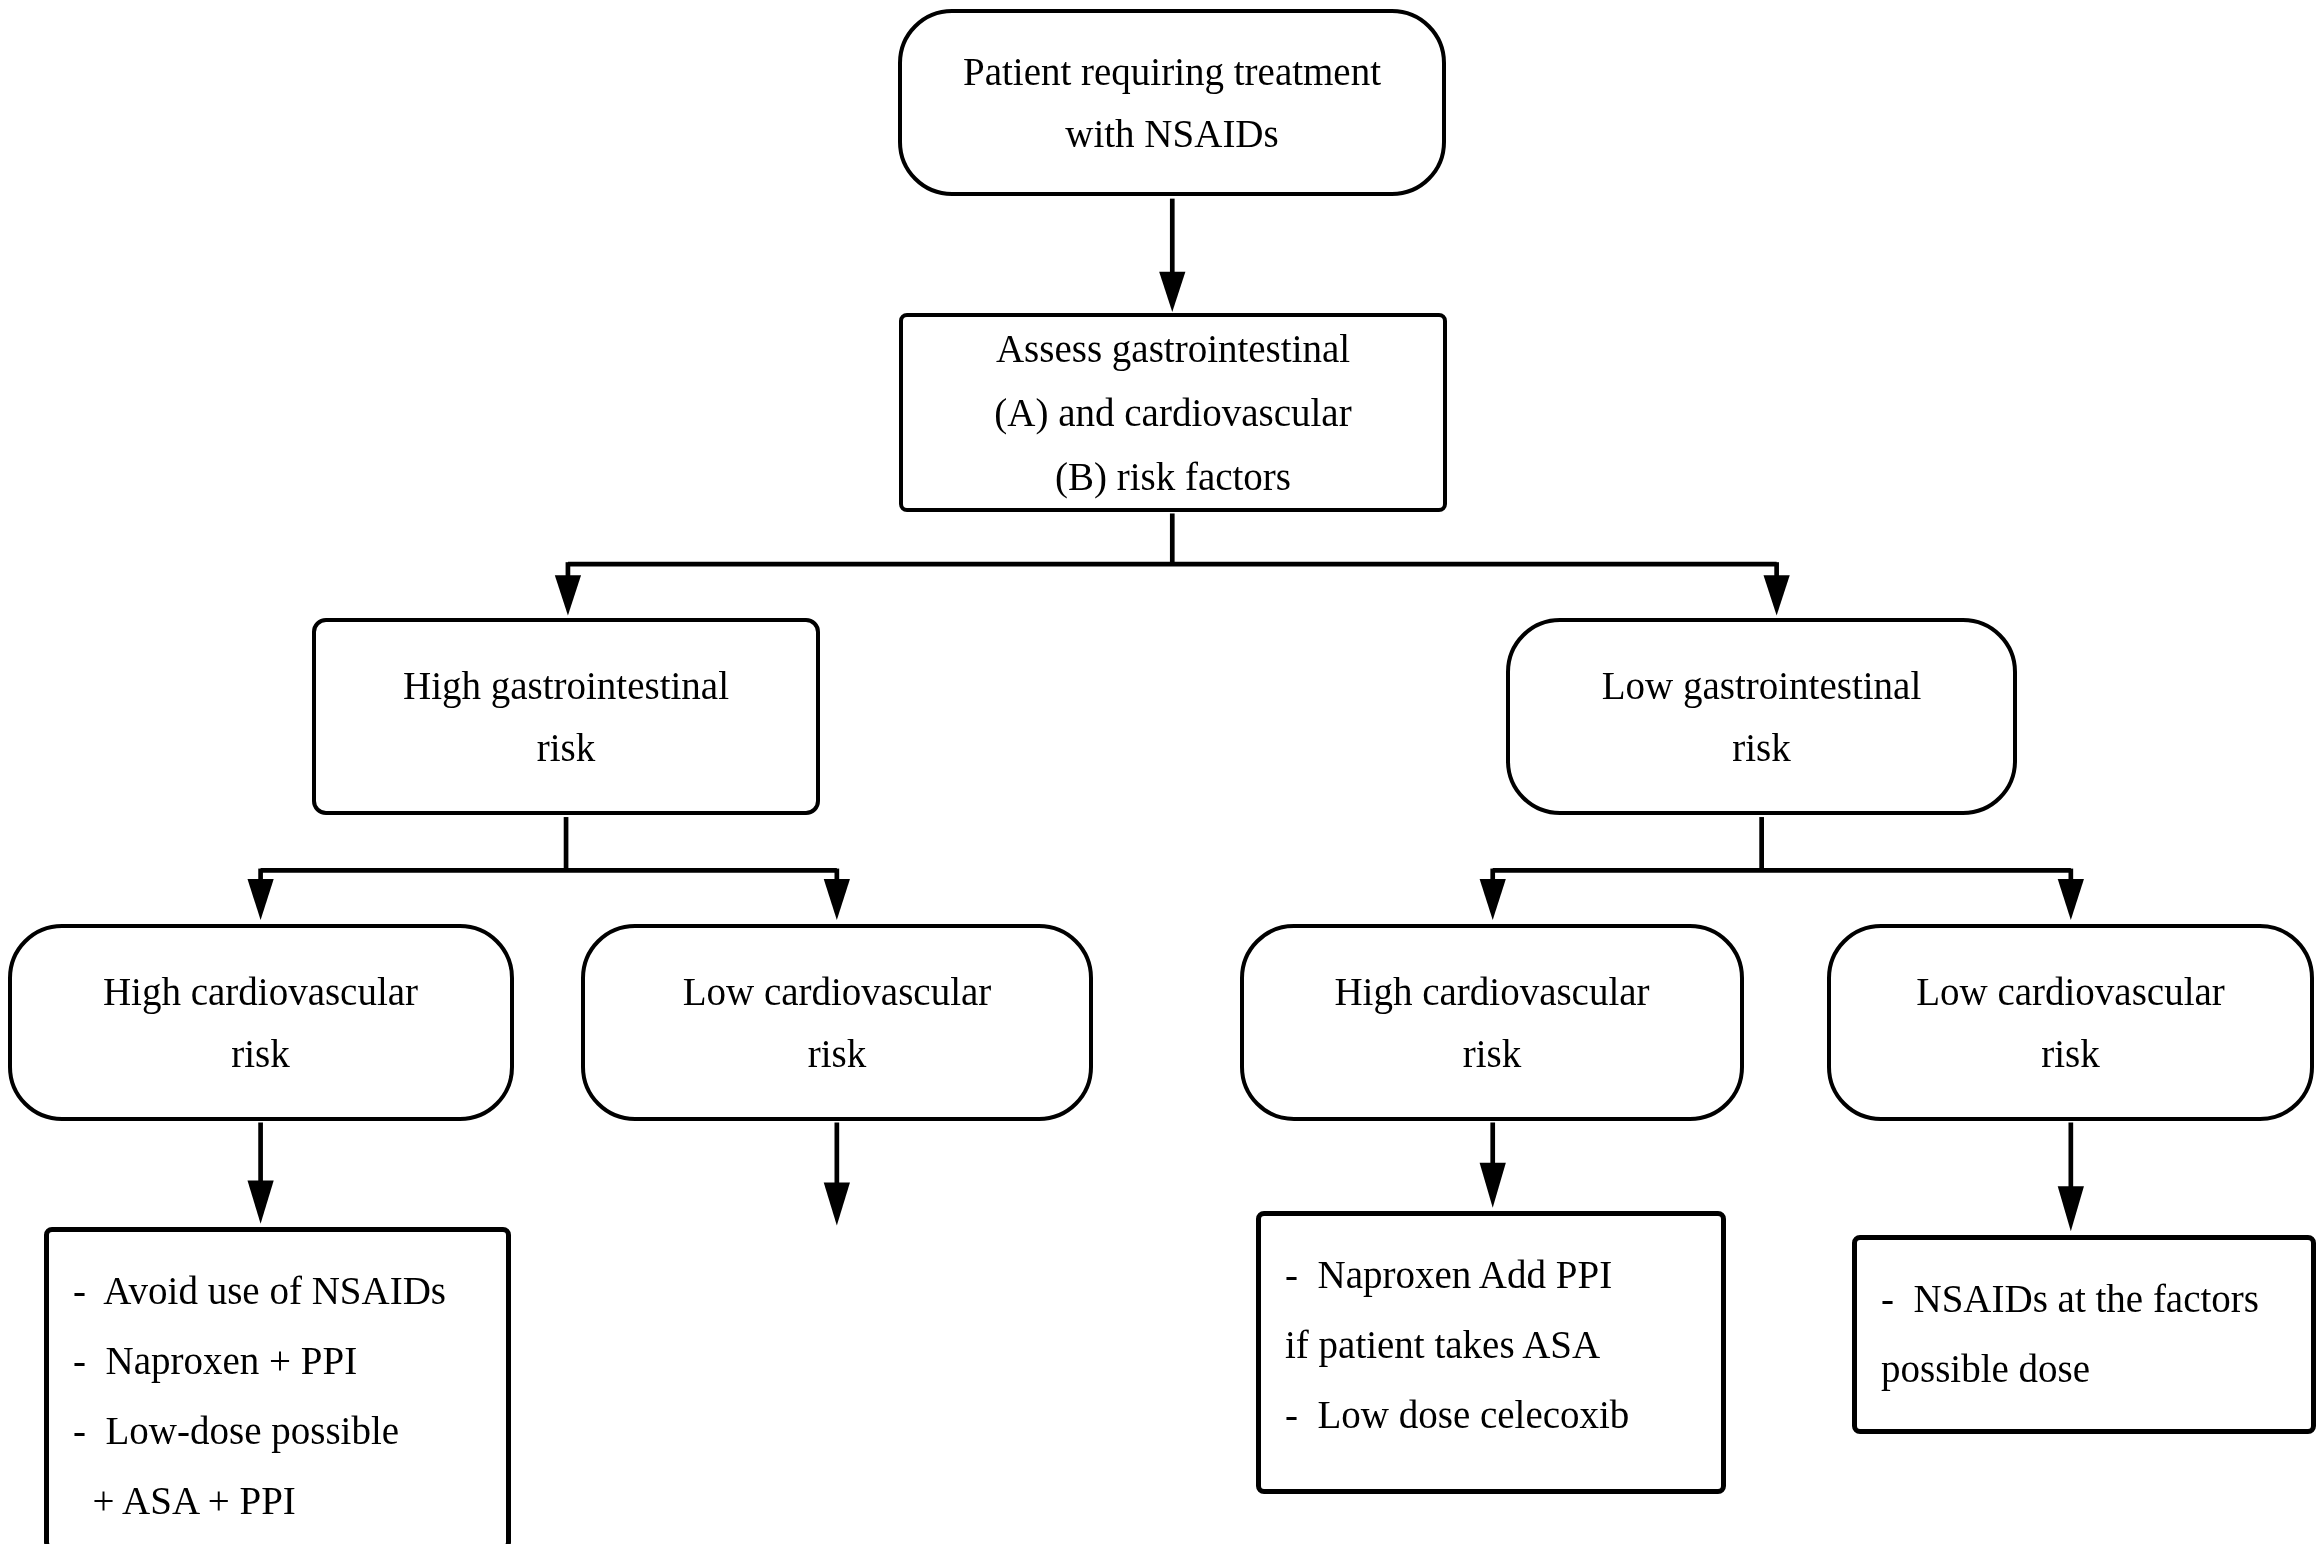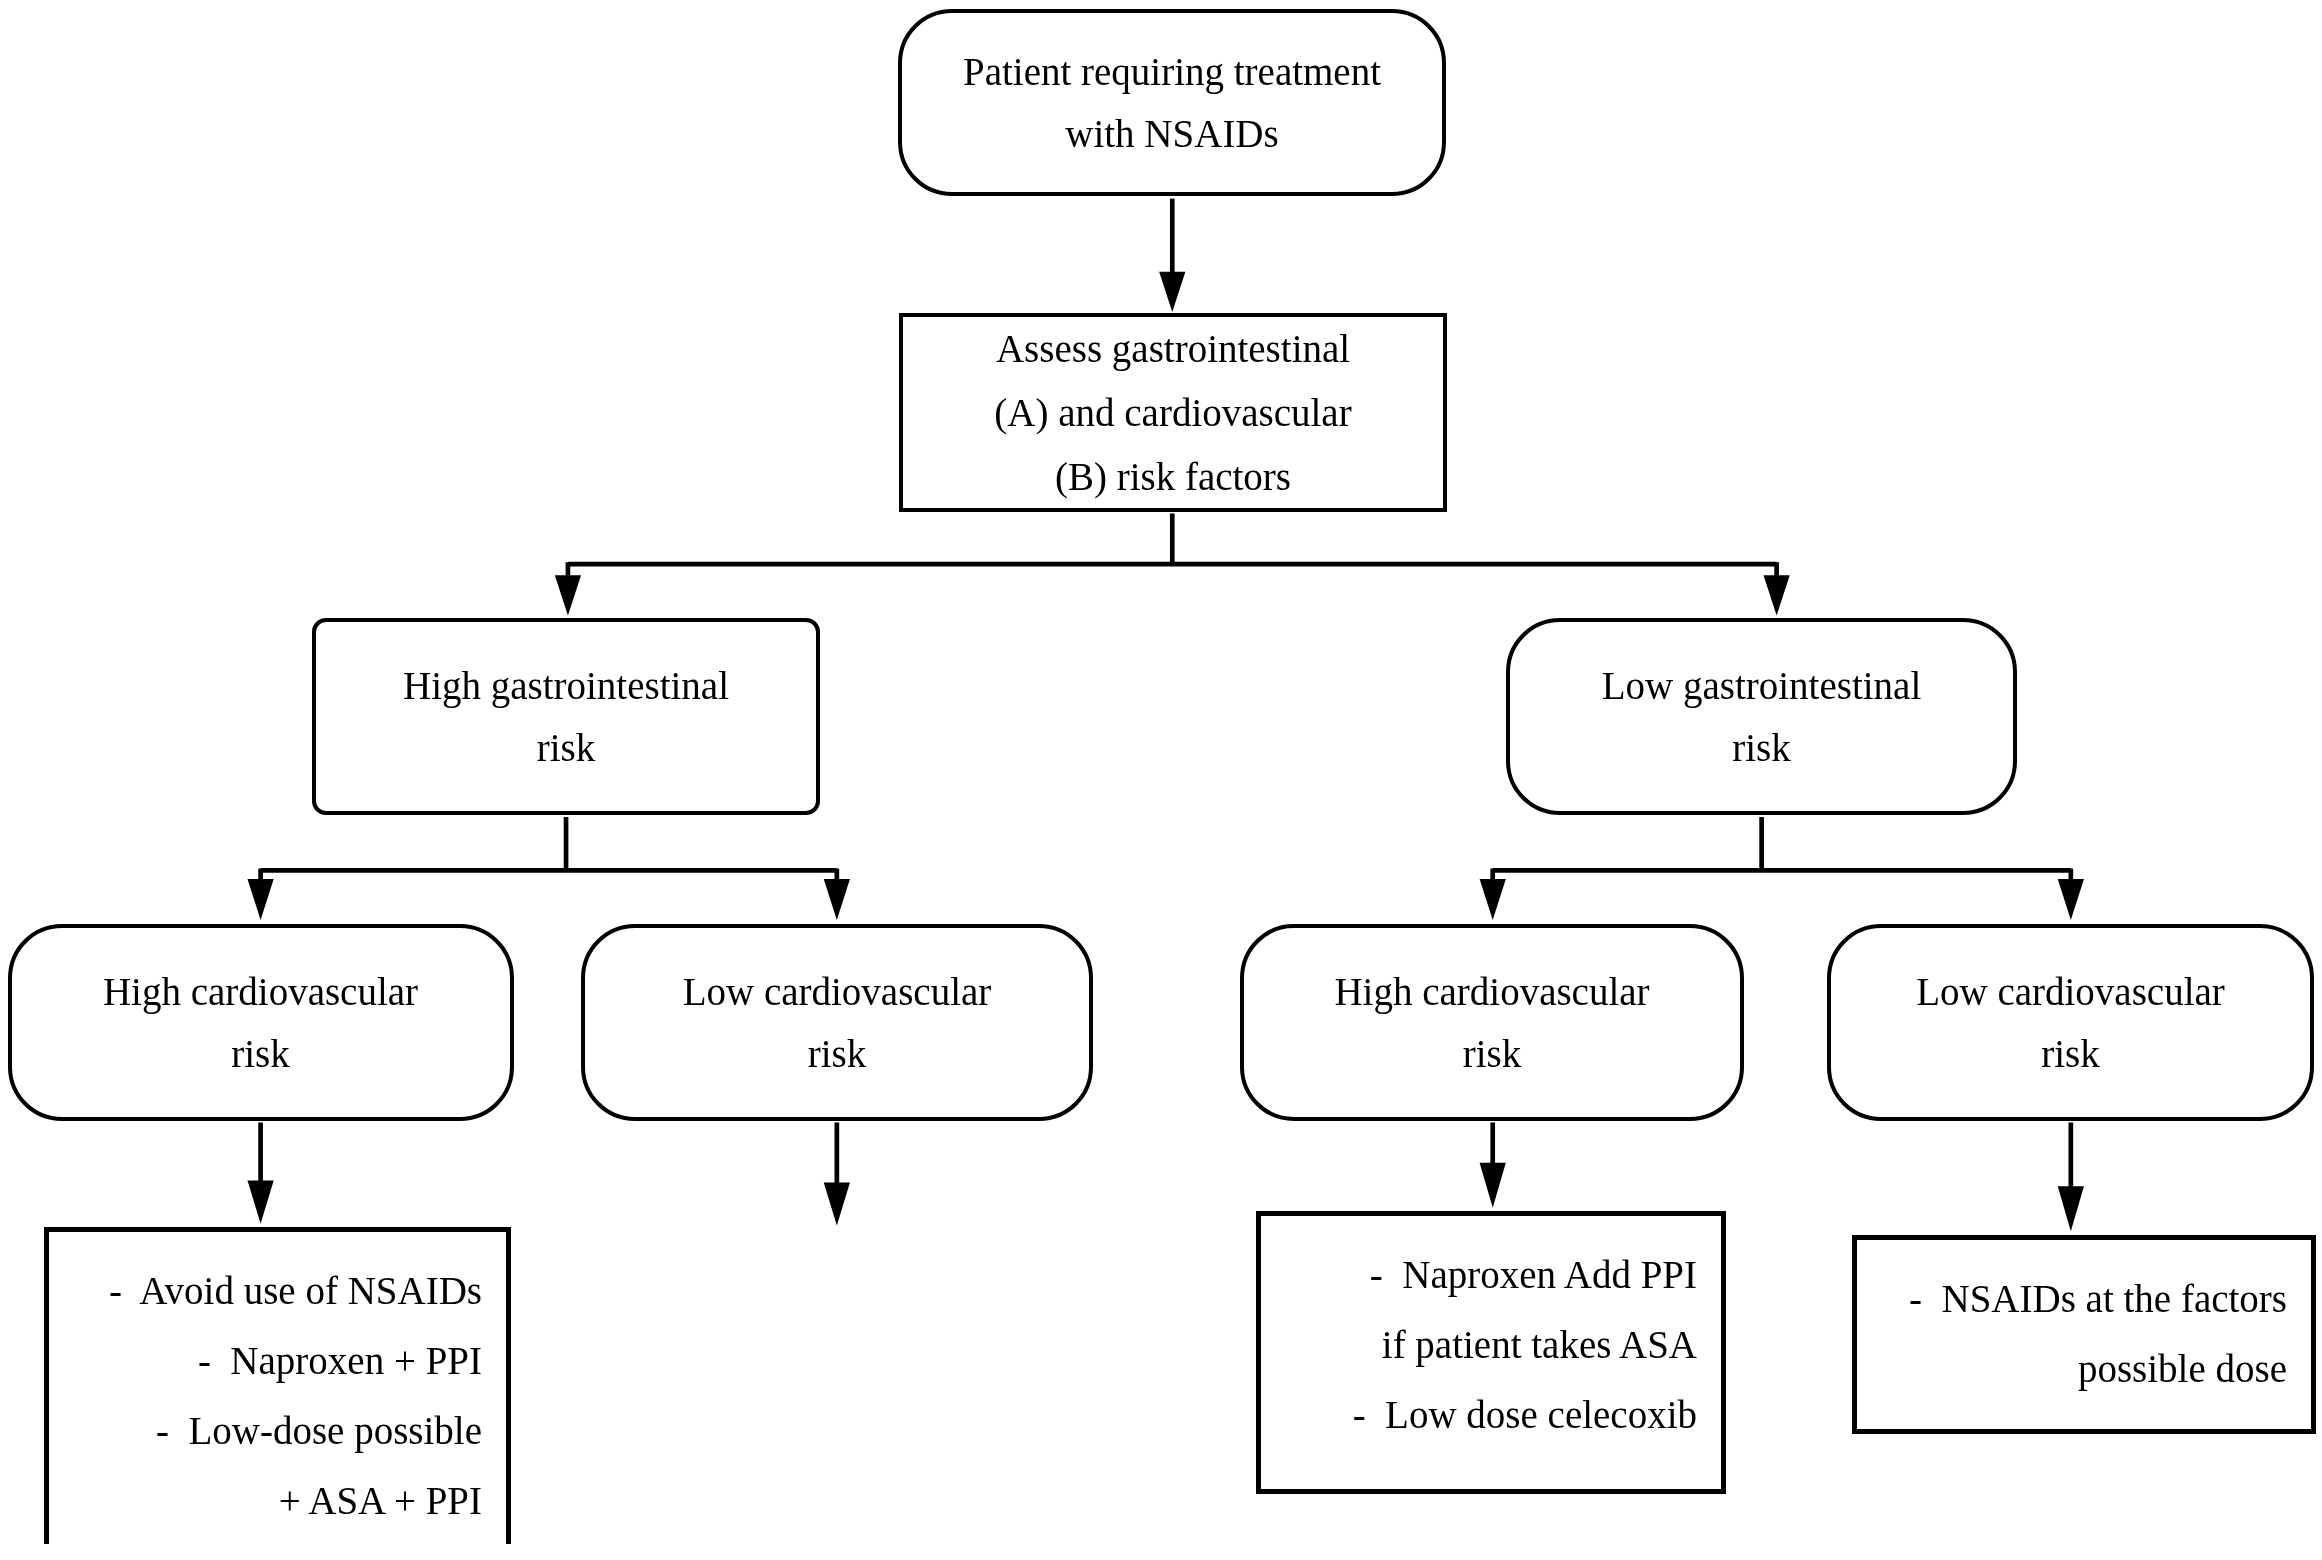--- a/index.html
+++ b/index.html
@@ -27,26 +27,26 @@
     border: 4.7px solid #000000;
     background: #ffffff;
     display: flex;
     align-items: center;
     justify-content: center;
     text-align: center;
     font-size: 39px;
     line-height: 62px;
   }
   .rounded { border-radius: 54px; }
-  .rect { border-radius: 0; }
+  .rect { border-radius: 8px; }
   .treat {
     border-width: 5.6px;
     align-items: flex-start;
     justify-content: flex-start;
-    text-align: right;
+    text-align: left;
     padding: 24px 24px 0 24px;
     line-height: 70px;
   }
   .txt { width: 100%; }
   .ln { white-space: pre; }
 </style>
 </head>
 <body>
 
 <div id="canvas">

